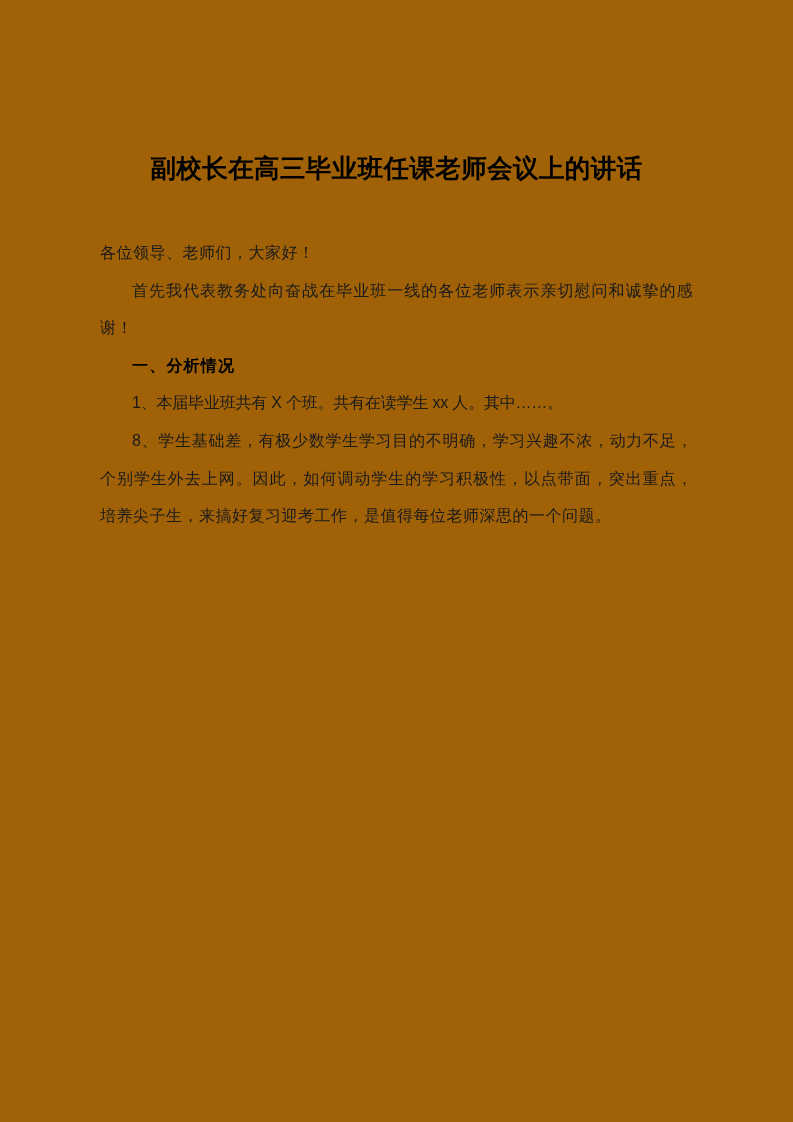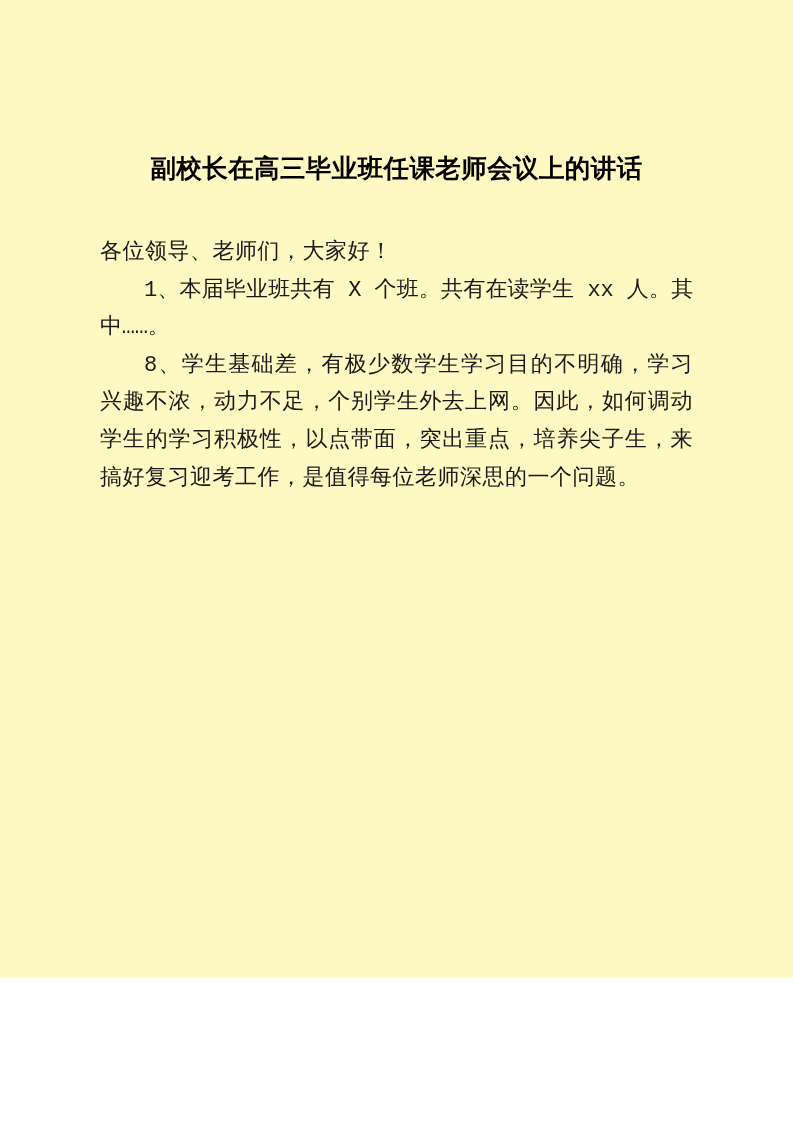--- a/index.html
+++ b/index.html
@@ -4,22 +4,22 @@
 <style>
   html, body {
     margin: 0;
     padding: 0;
     background: #ffffff;
   }
 
   .page {
     position: relative;
     width: 793px;
-    height: 977px;
-    background: #fef9c3;
+    height: 1122px;
+    background: #a16207;
     overflow: hidden;
     box-sizing: border-box;
   }
 
   .content {
     position: absolute;
     left: 100px;
     top: 148px;
     width: 593px;
   }
@@ -30,22 +30,22 @@
     font-size: 25.5px;
     line-height: 40px;
     color: #000000;
     text-align: center;
     letter-spacing: 0.4px;
     margin: 0 0 46px 0;
     white-space: nowrap;
   }
 
   .body-block {
-    font-family: Liberation Mono, monospace;
-    font-size: 22px;
+    font-family: Liberation Sans, sans-serif;
+    font-size: 16px;
     color: #1a1a1a;
     line-height: 37.6px;
     text-align: justify;
     text-justify: inter-ideograph;
   }
 
   .para {
     margin: 0;
     text-indent: 2em;
     text-align: justify;
@@ -75,22 +75,24 @@
 <div class="page">
 
   <div class="content">
 
     <h1 class="doc-title">副校长在高三毕业班任课老师会议上的讲话</h1>
 
     <div class="body-block">
 
       <p class="para no-indent">各位领导、老师们，大家好！</p>
 
+      <p class="para">首先我代表教务处向奋战在毕业班一线的各位老师表示亲切慰问和诚挚的感谢！</p>
 
 
+      <p class="para heading">一、分析情况</p>
 
       <p class="para tight">1、本届毕业班共有 X 个班。共有在读学生 xx 人。其中……。</p>
 
       <p class="para">8、学生基础差，有极少数学生学习目的不明确，学习兴趣不浓，动力不足，个别学生外去上网。因此，如何调动学生的学习积极性，以点带面，突出重点，培养尖子生，来搞好复习迎考工作，是值得每位老师深思的一个问题。</p>
 
 
 
     </div>
   </div>
 </div>

